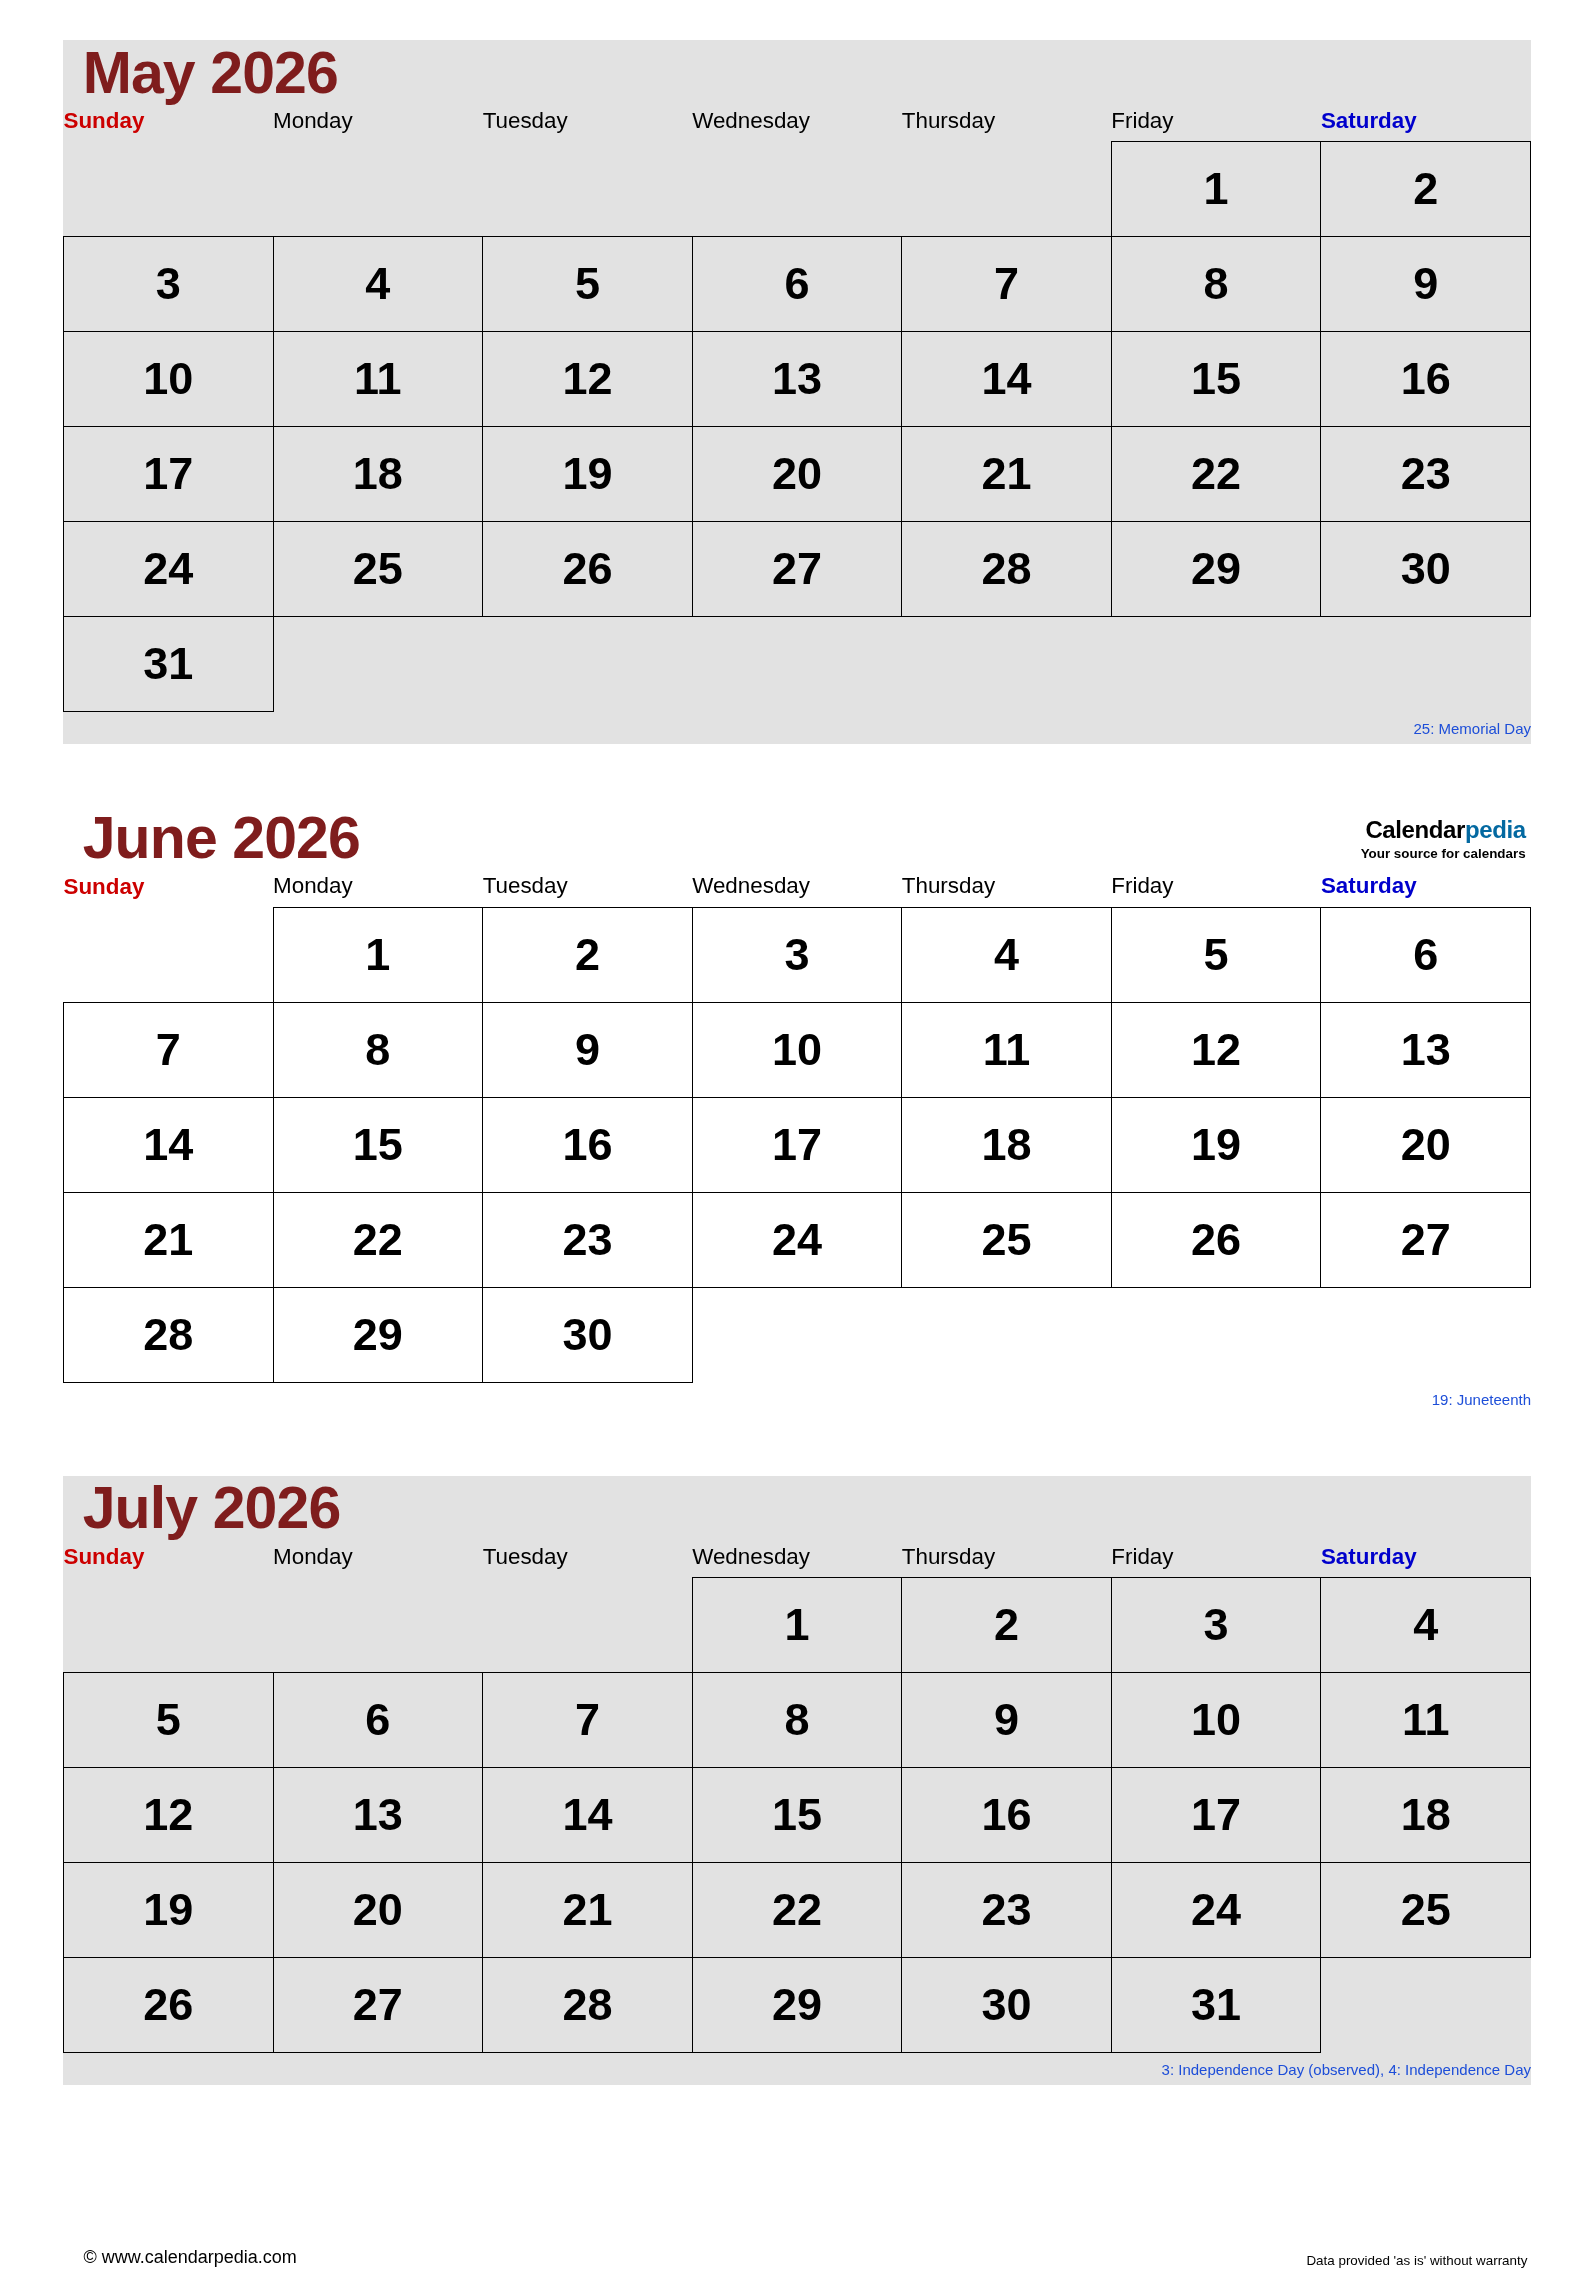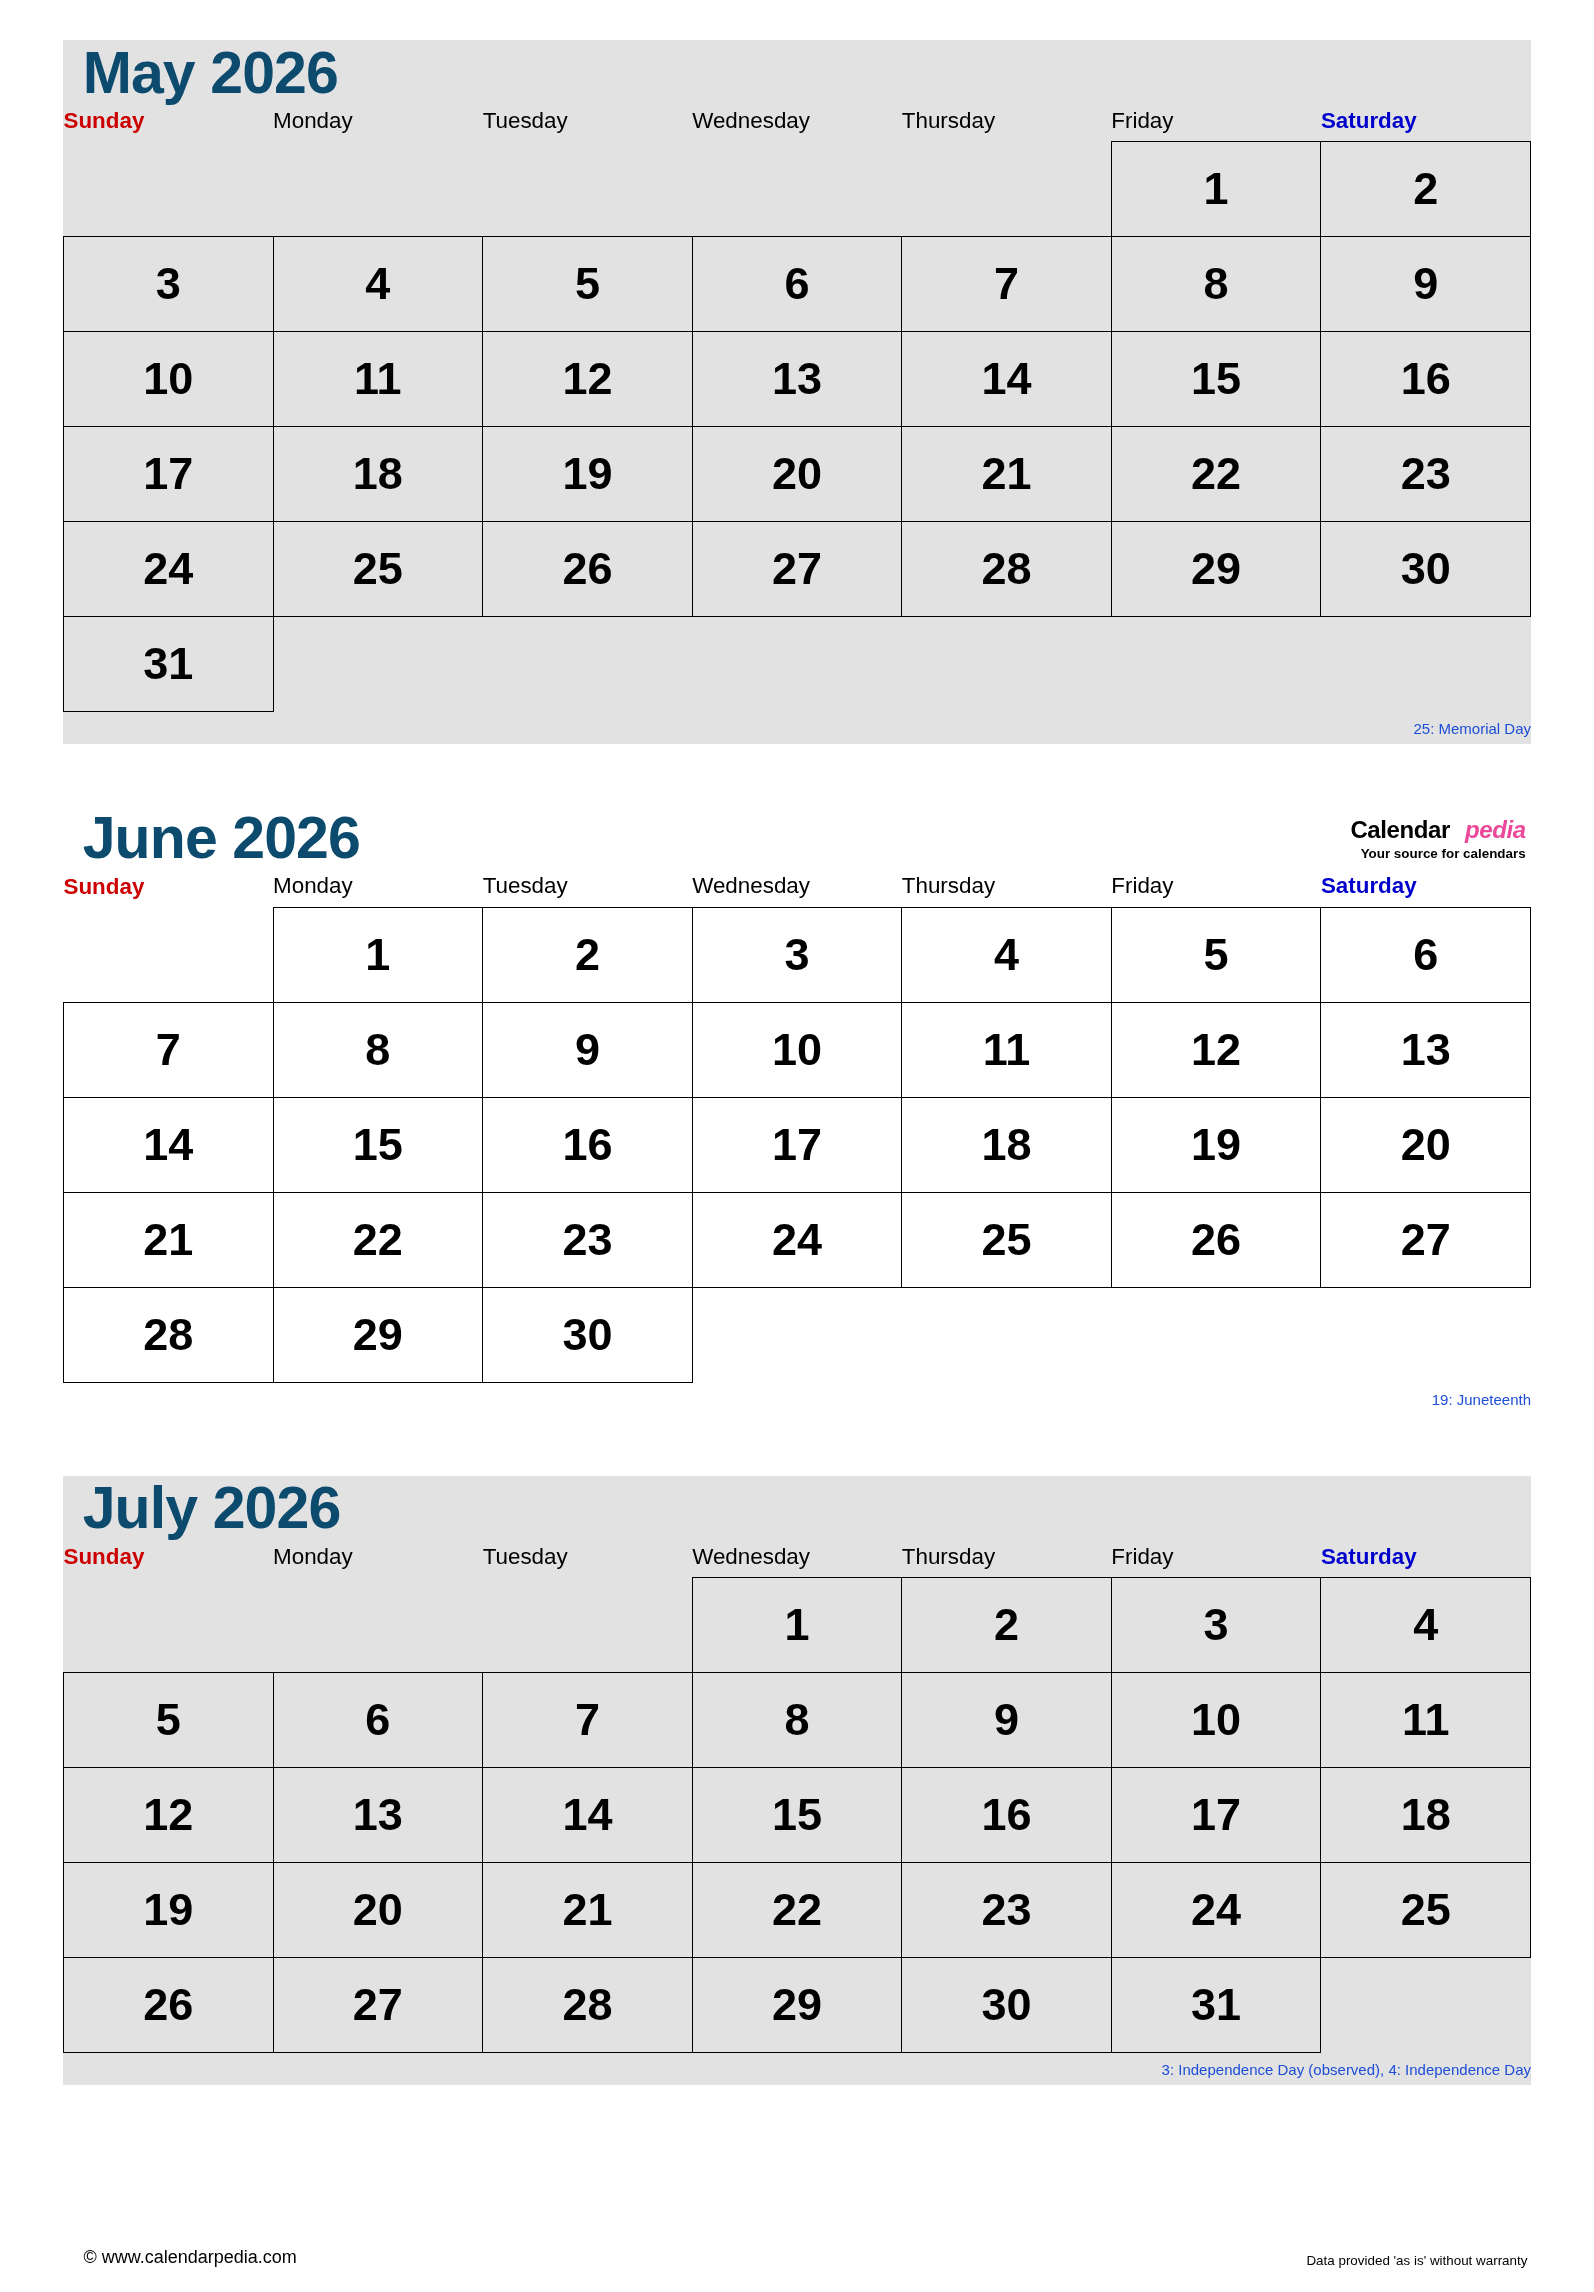--- a/index.html
+++ b/index.html
@@ -28,40 +28,38 @@
   }
   .month-header {
     display: flex;
     align-items: flex-end;
     justify-content: space-between;
     padding: 0 0 3.6px 0;
   }
   .month-title {
     font-size: 59px;
     font-weight: bold;
-    color: #0c4a6e;
+    color: #7f1d1d;
     letter-spacing: -0.9px;
     padding-left: 19.7px;
     line-height: 1.0;
   }
   .brand {
     text-align: right;
     padding-right: 5.4px;
     padding-bottom: 7.2px;
   }
   .brand-line1 {
     font-size: 24px;
     font-weight: bold;
     color: #000000;
     letter-spacing: -0.4px;
   }
   .brand-line1 .ped {
-    color: #ec4899;
-    font-style: italic;
-    margin-left: 15px;
+    color: #0369a1;
   }
   .brand-line2 {
     font-size: 13.4px;
     color: #000000;
     margin-top: 1.8px;
     font-weight: bold;
   }
   table.cal {
     width: 100%;
     border-collapse: collapse;

